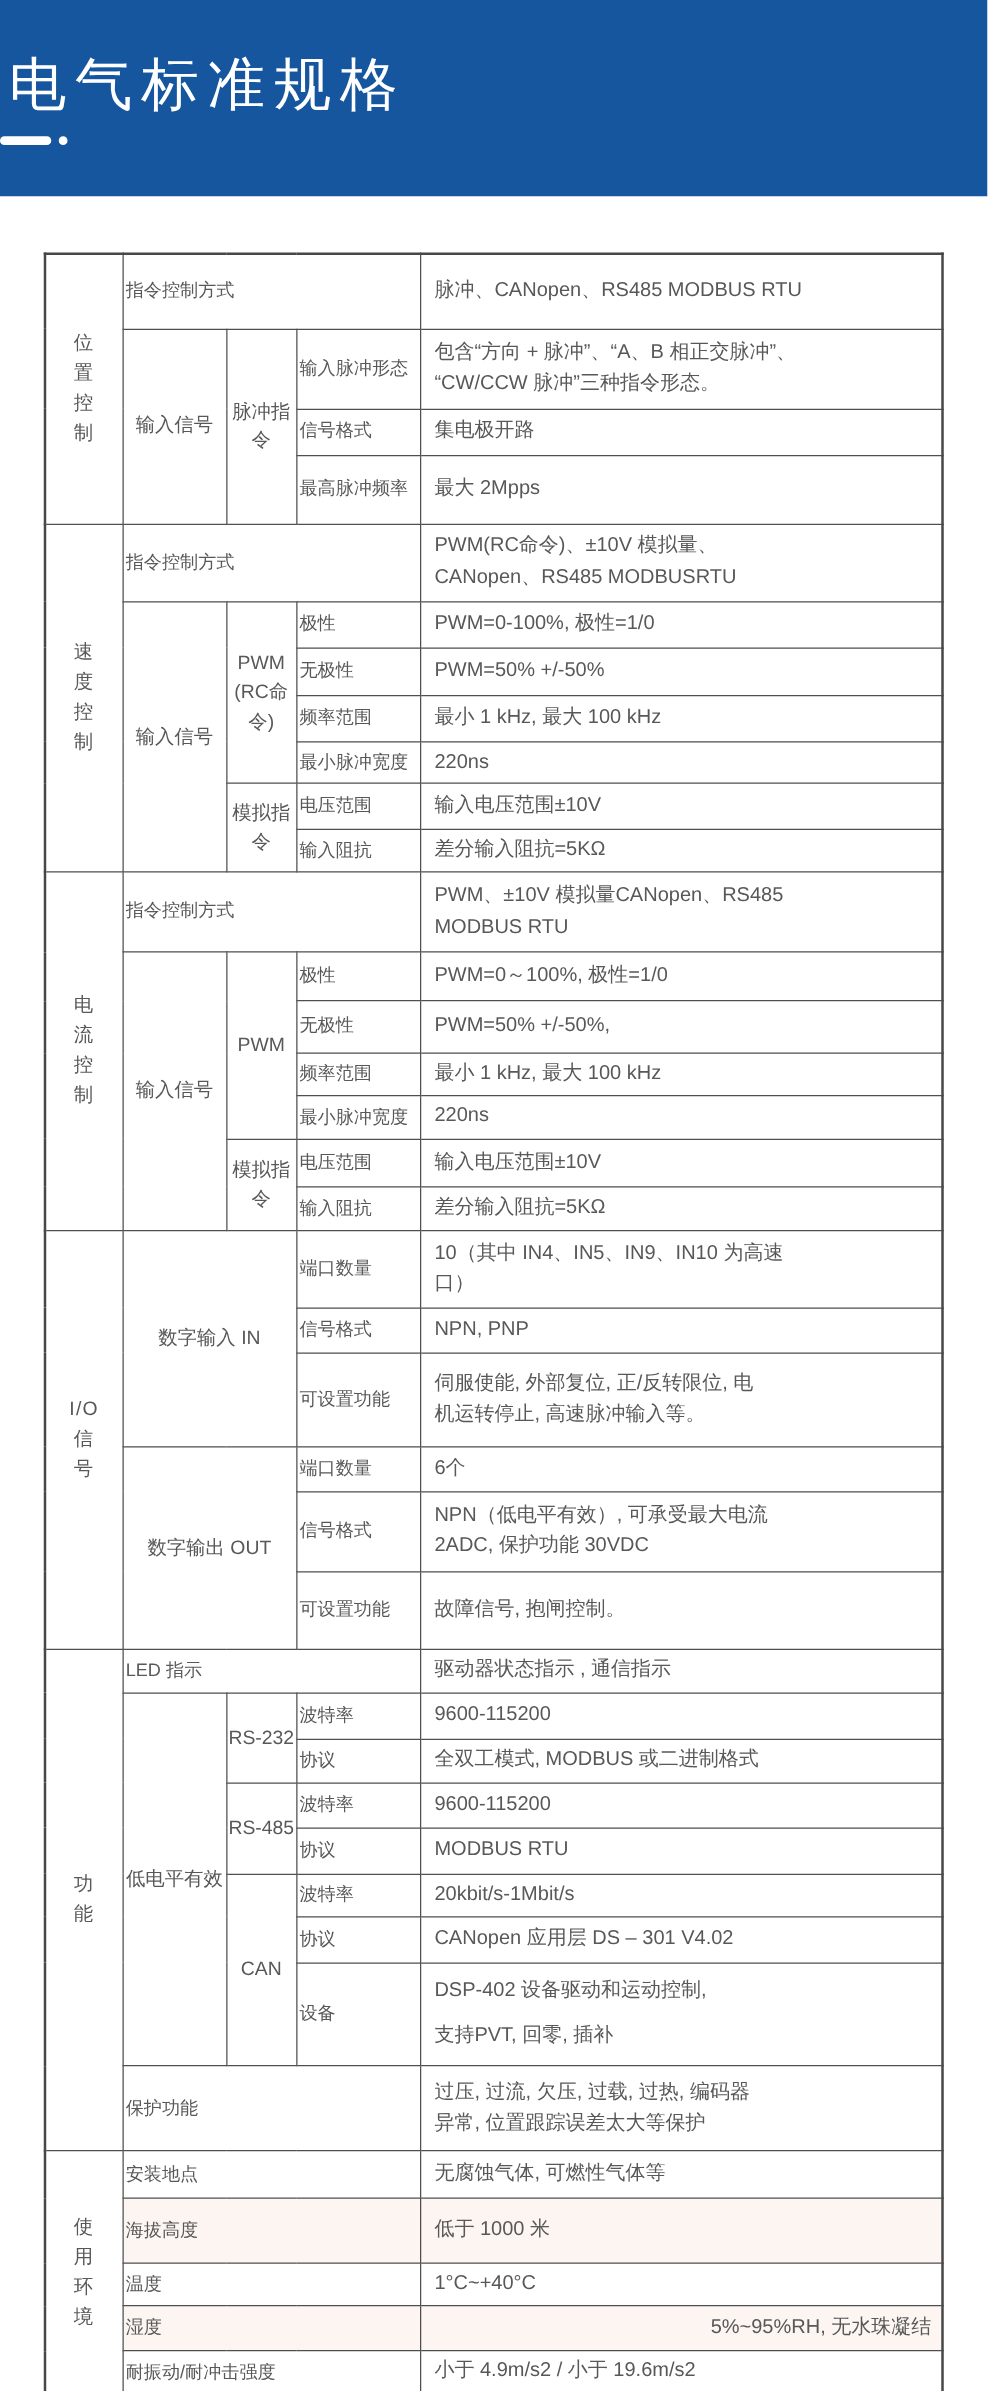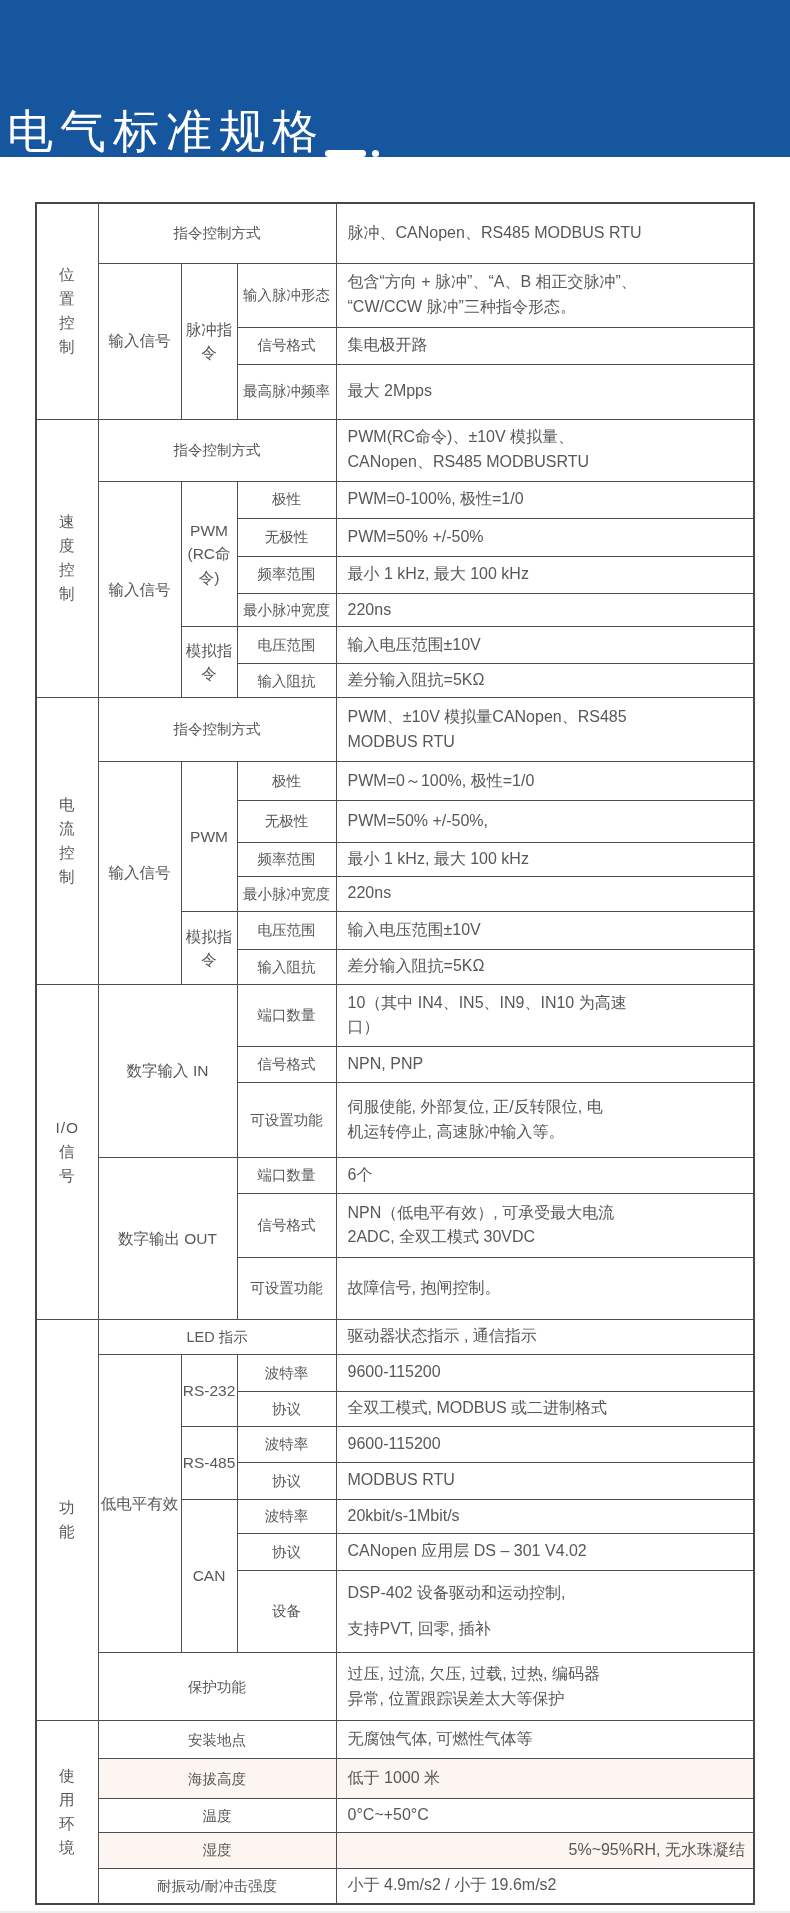--- a/index.html
+++ b/index.html
@@ -4,21 +4,21 @@
 <style>
   html,body{margin:0;padding:0;}
   body{
     width:790px;height:1913px;background:#ffffff;position:relative;
     font-family:"Liberation Sans","DejaVu Sans",sans-serif;
     -webkit-font-smoothing:antialiased;
   }
   
   .hero{
     width:790px;height:157px;background:#15569E;
-    display:flex;flex-direction:row;align-items:flex-end;justify-content:flex-start;
+    display:flex;flex-direction:column;align-items:flex-start;justify-content:flex-start;
   }
   .hero-title{
     margin-top:42px;color:#ffffff;font-size:46px;font-weight:300;
     letter-spacing:7px;padding-left:7px;line-height:1.1;
   }
   .hero-underline{display:flex;align-items:center;margin-top:16px;}
   .hero-dash{width:41px;height:7px;border-radius:4px;background:#ffffff;}
   .hero-dot{width:7px;height:7px;border-radius:50%;background:#ffffff;margin-left:6px;}
   
   .table-wrap{margin:45px 35px 0 35px;}
@@ -30,21 +30,21 @@
   col.c1{width:62px;}col.c2{width:83px;}col.c3{width:56px;}col.c4{width:99px;}
   .cat{
     text-align:center;vertical-align:middle;white-space:pre-line;
     font-size:15.5px;line-height:1.55;letter-spacing:1px;
   }
   .sub{
     text-align:center;vertical-align:middle;white-space:pre-line;
     font-size:15.5px;line-height:1.5;padding:0 1px;
   }
   .lbl{
-    text-align:center;vertical-align:middle;font-size:14.5px;
+    vertical-align:middle;font-size:14.5px;
     padding:0 2px;white-space:pre-line;line-height:1.4;
   }
   .val{
     text-align:left;vertical-align:middle;font-size:16px;line-height:1.55;
     padding:4px 8px 4px 11px;white-space:pre-line;
   }
   .val-loose{line-height:2.3;margin-left:12px;}
   
   .page-bottom{width:790px;height:23px;margin-top:6px;}
 </style>
@@ -188,21 +188,21 @@
 机运转停止, 高速脉冲输入等。</td>
 </tr>
 <tr style="height:36px">
   <td class="sub" colspan="2" rowspan="3">数字输出 OUT</td>
   <td class="lbl">端口数量</td>
   <td class="val">6个</td>
 </tr>
 <tr style="height:64px">
   <td class="lbl">信号格式</td>
   <td class="val">NPN（低电平有效）, 可承受最大电流
-2ADC, 全双工模式 30VDC</td>
+2ADC, 保护功能 30VDC</td>
 </tr>
 <tr style="height:62px">
   <td class="lbl">可设置功能</td>
   <td class="val">故障信号, 抱闸控制。</td>
 </tr>
 
 <tr style="height:35px">
   <td class="cat" rowspan="9">功
 能</td>
   <td class="lbl" colspan="3">LED 指示</td>
@@ -248,27 +248,27 @@
 </tr>
 
 <tr style="height:38px">
   <td class="cat" rowspan="5">使
 用
 环
 境</td>
   <td class="lbl" colspan="3">安装地点</td>
   <td class="val">无腐蚀气体, 可燃性气体等</td>
 </tr>
-<tr style="height:40px">
+<tr style="height:52px">
   <td class="lbl" colspan="3" style="background-color: rgb(252, 245, 241);">海拔高度</td>
   <td class="val" style="background-color: rgb(252, 245, 241);">低于 1000 米</td>
 </tr>
 <tr style="height:19px">
   <td class="lbl" colspan="3">温度</td>
-  <td class="val">0°C~+50°C</td>
+  <td class="val">1°C~+40°C</td>
 </tr>
 <tr style="height:36px">
   <td class="lbl" colspan="3" style="background-color: rgb(252, 245, 241);">湿度</td>
   <td class="val" style="background-color: rgb(252, 245, 241); text-align: right;">5%~95%RH, 无水珠凝结</td>
 </tr>
 <tr style="height:35px">
   <td class="lbl" colspan="3">耐振动/耐冲击强度</td>
   <td class="val">小于 4.9m/s2 / 小于 19.6m/s2</td>
 </tr>
 

